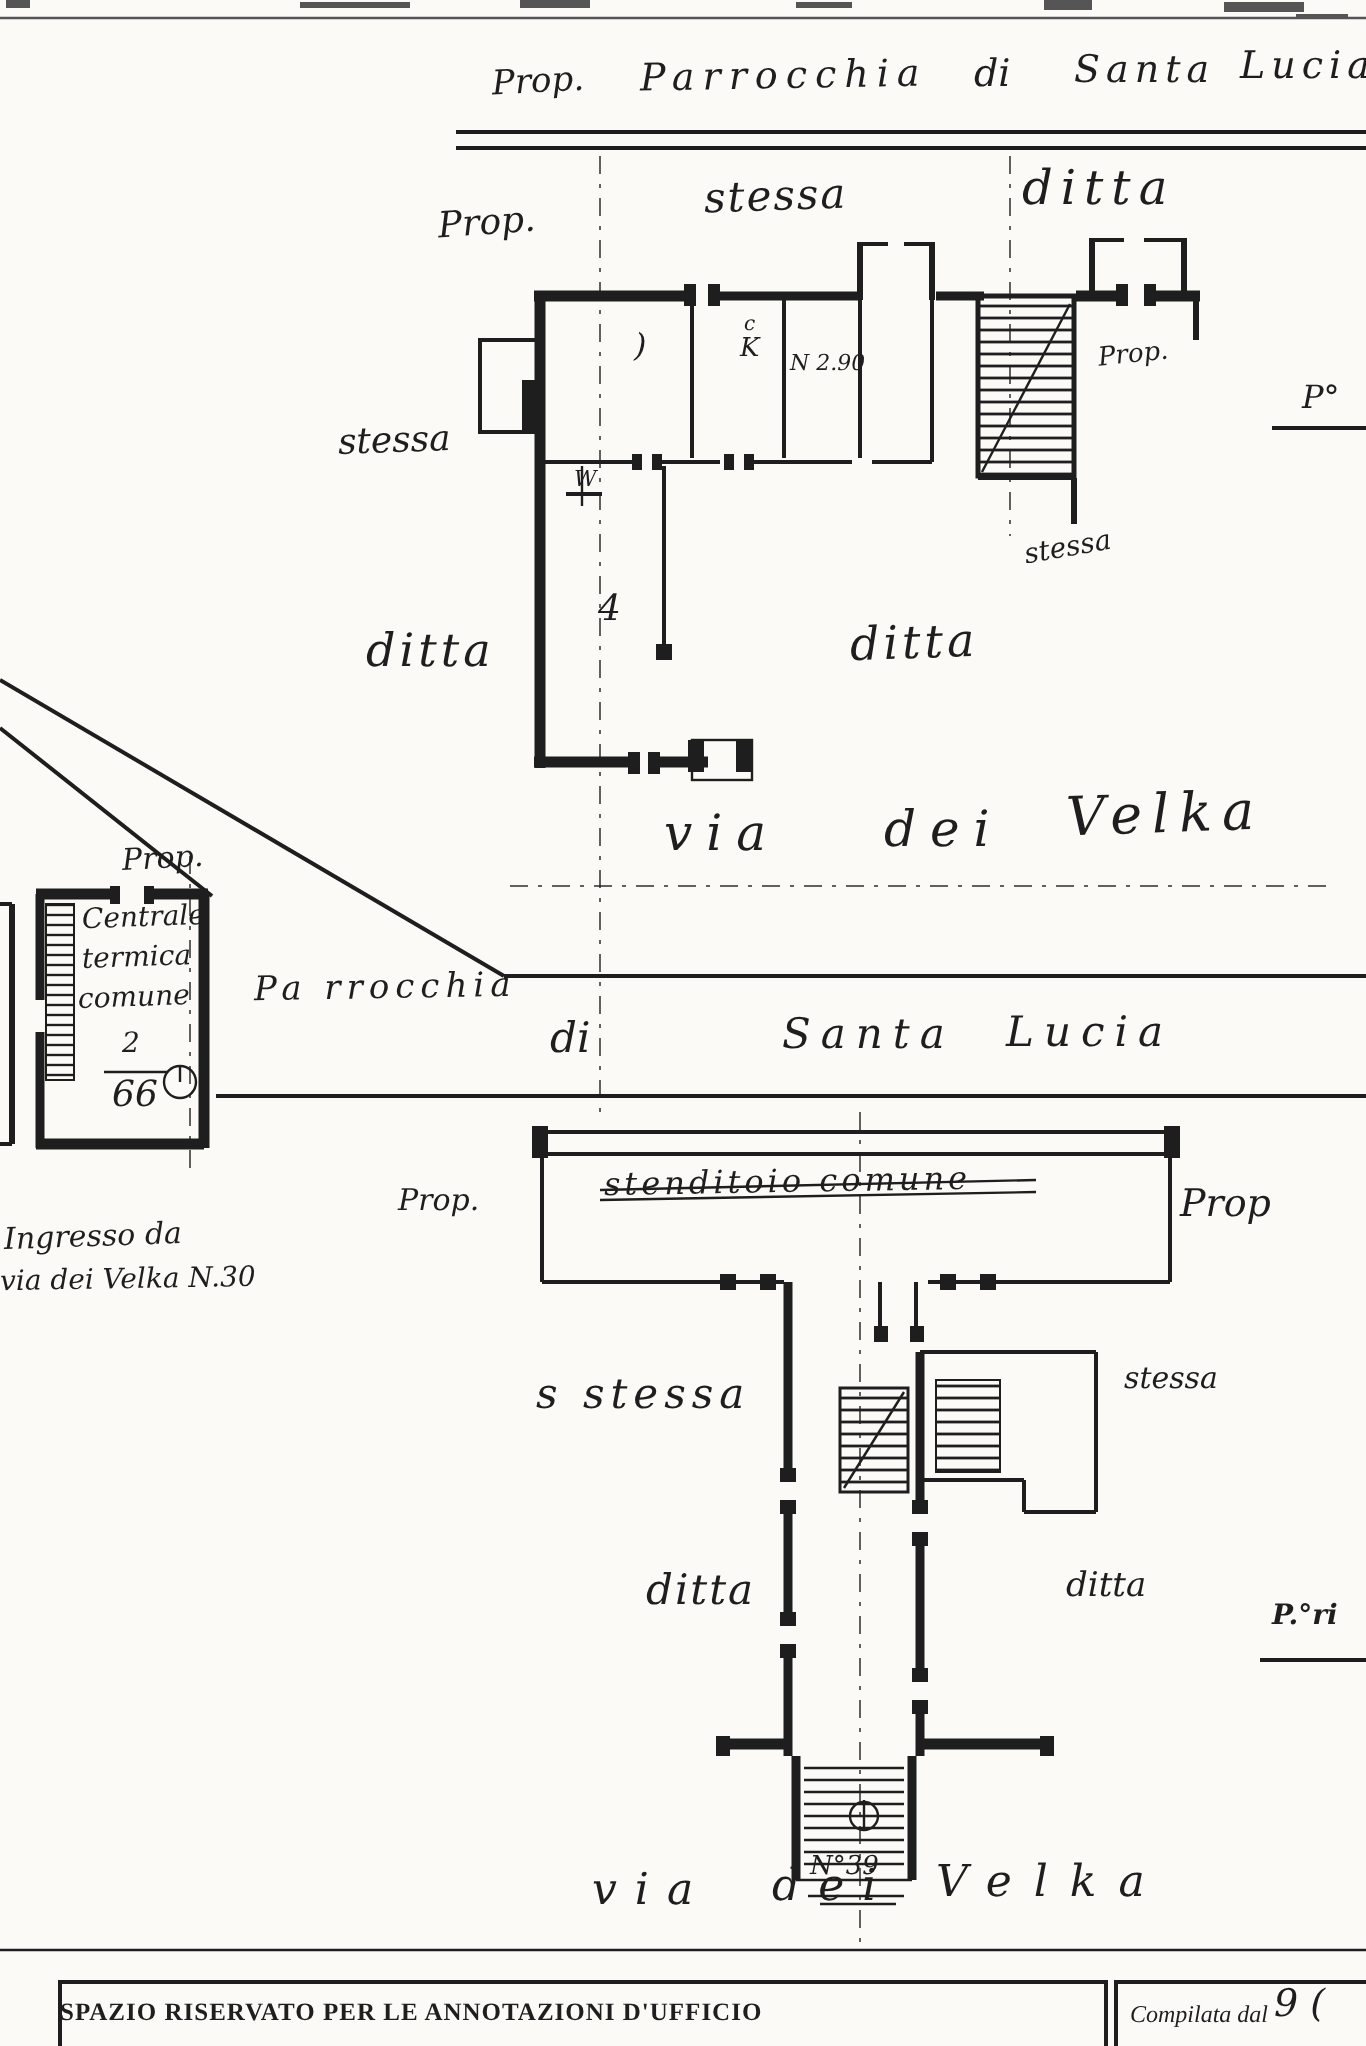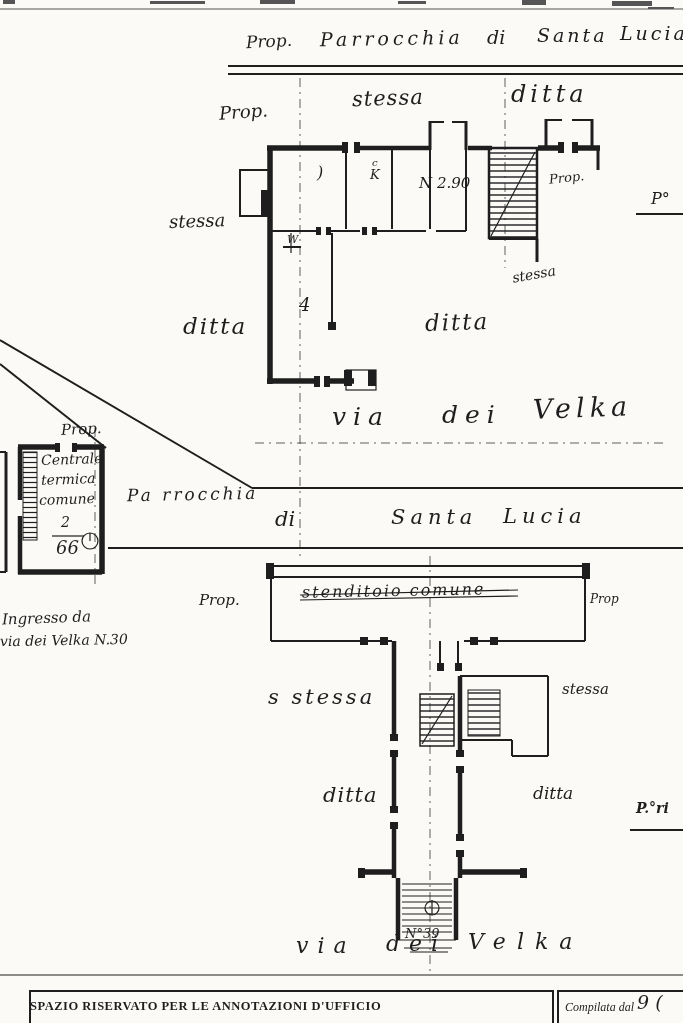--- a/index.html
+++ b/index.html
@@ -221,21 +221,21 @@
   <div class="lbl hw" style="left:487px;top:28px;font-size:19px">di</div>
   <div class="lbl hw" style="left:537px;top:26px;font-size:19px;letter-spacing:3px">Santa</div>
   <div class="lbl hw" style="left:620px;top:24px;font-size:19px;letter-spacing:3px">Lucia</div>
 
   <div class="lbl hw" style="left:352px;top:88px;font-size:21px;letter-spacing:1px;transform:rotate(-2deg)">stessa</div>
   <div class="lbl hw" style="left:511px;top:82px;font-size:24px;letter-spacing:4px">ditta</div>
   <div class="lbl hw" style="left:219px;top:103px;font-size:18px;transform:rotate(-4deg)">Prop.</div>
   <div class="lbl hw" style="left:317px;top:165px;font-size:16px">)</div>
   <div class="lbl hw" style="left:372px;top:158px;font-size:10px">c</div>
   <div class="lbl hw" style="left:370px;top:168px;font-size:13px">K</div>
-  <div class="lbl hw" style="left:419px;top:176px;font-size:15px">N 2.90</div>
+  <div class="lbl hw" style="left:395px;top:176px;font-size:11px">N 2.90</div>
   <div class="lbl hw" style="left:549px;top:171px;font-size:13px;transform:rotate(-6deg)">Prop.</div>
   <div class="lbl hw" style="left:169px;top:212px;font-size:18px;transform:rotate(-2deg)">stessa</div>
   <div class="lbl hw" style="left:287px;top:234px;font-size:11px">W</div>
   <div class="lbl hw" style="left:512px;top:267px;font-size:14px;transform:rotate(-10deg)">stessa</div>
   <div class="lbl hw" style="left:183px;top:315px;font-size:23px;letter-spacing:2px">ditta</div>
   <div class="lbl hw" style="left:299px;top:296px;font-size:18px">4</div>
   <div class="lbl hw" style="left:425px;top:311px;font-size:23px;letter-spacing:2px;transform:rotate(-2deg)">ditta</div>
   <div class="lbl hw" style="left:651px;top:191px;font-size:16px">P°</div>
 
   <div class="lbl hw" style="left:332px;top:404px;font-size:25px;letter-spacing:7px">via</div>
@@ -252,21 +252,21 @@
   <div class="lbl hw" style="left:127px;top:486px;font-size:17px;letter-spacing:3px;transform:rotate(-1deg)">Pa rrocchia</div>
   <div class="lbl hw" style="left:275px;top:509px;font-size:21px">di</div>
   <div class="lbl hw" style="left:391px;top:507px;font-size:21px;letter-spacing:5px">Santa</div>
   <div class="lbl hw" style="left:503px;top:506px;font-size:21px;letter-spacing:5px">Lucia</div>
 
   <div class="lbl hw" style="left:2px;top:611px;font-size:15px;transform:rotate(-2deg)">Ingresso da</div>
   <div class="lbl hw" style="left:0px;top:633px;font-size:14px;transform:rotate(-1deg)">via dei Velka N.30</div>
 
   <div class="lbl hw" style="left:302px;top:583px;font-size:16px;letter-spacing:2px;transform:rotate(-1deg)">stenditoio comune</div>
   <div class="lbl hw" style="left:199px;top:593px;font-size:15px">Prop.</div>
-  <div class="lbl hw" style="left:590px;top:593px;font-size:12px">Prop</div>
+  <div class="lbl hw" style="left:590px;top:593px;font-size:19px">Prop</div>
   <div class="lbl hw" style="left:268px;top:687px;font-size:21px;letter-spacing:3px">s stessa</div>
   <div class="lbl hw" style="left:562px;top:682px;font-size:15px">stessa</div>
   <div class="lbl hw" style="left:323px;top:785px;font-size:21px;letter-spacing:1px">ditta</div>
   <div class="lbl hw" style="left:533px;top:785px;font-size:17px">ditta</div>
   <div class="lbl hw" style="left:636px;top:801px;font-size:14px;font-weight:bold">P.°ri</div>
   <div class="lbl hw" style="left:405px;top:927px;font-size:13px">N°39</div>
 
   <div class="lbl hw" style="left:296px;top:935px;font-size:22px;letter-spacing:9px">via</div>
   <div class="lbl hw" style="left:386px;top:933px;font-size:22px;letter-spacing:9px">dei</div>
   <div class="lbl hw" style="left:468px;top:931px;font-size:22px;letter-spacing:11px">Velka</div>

